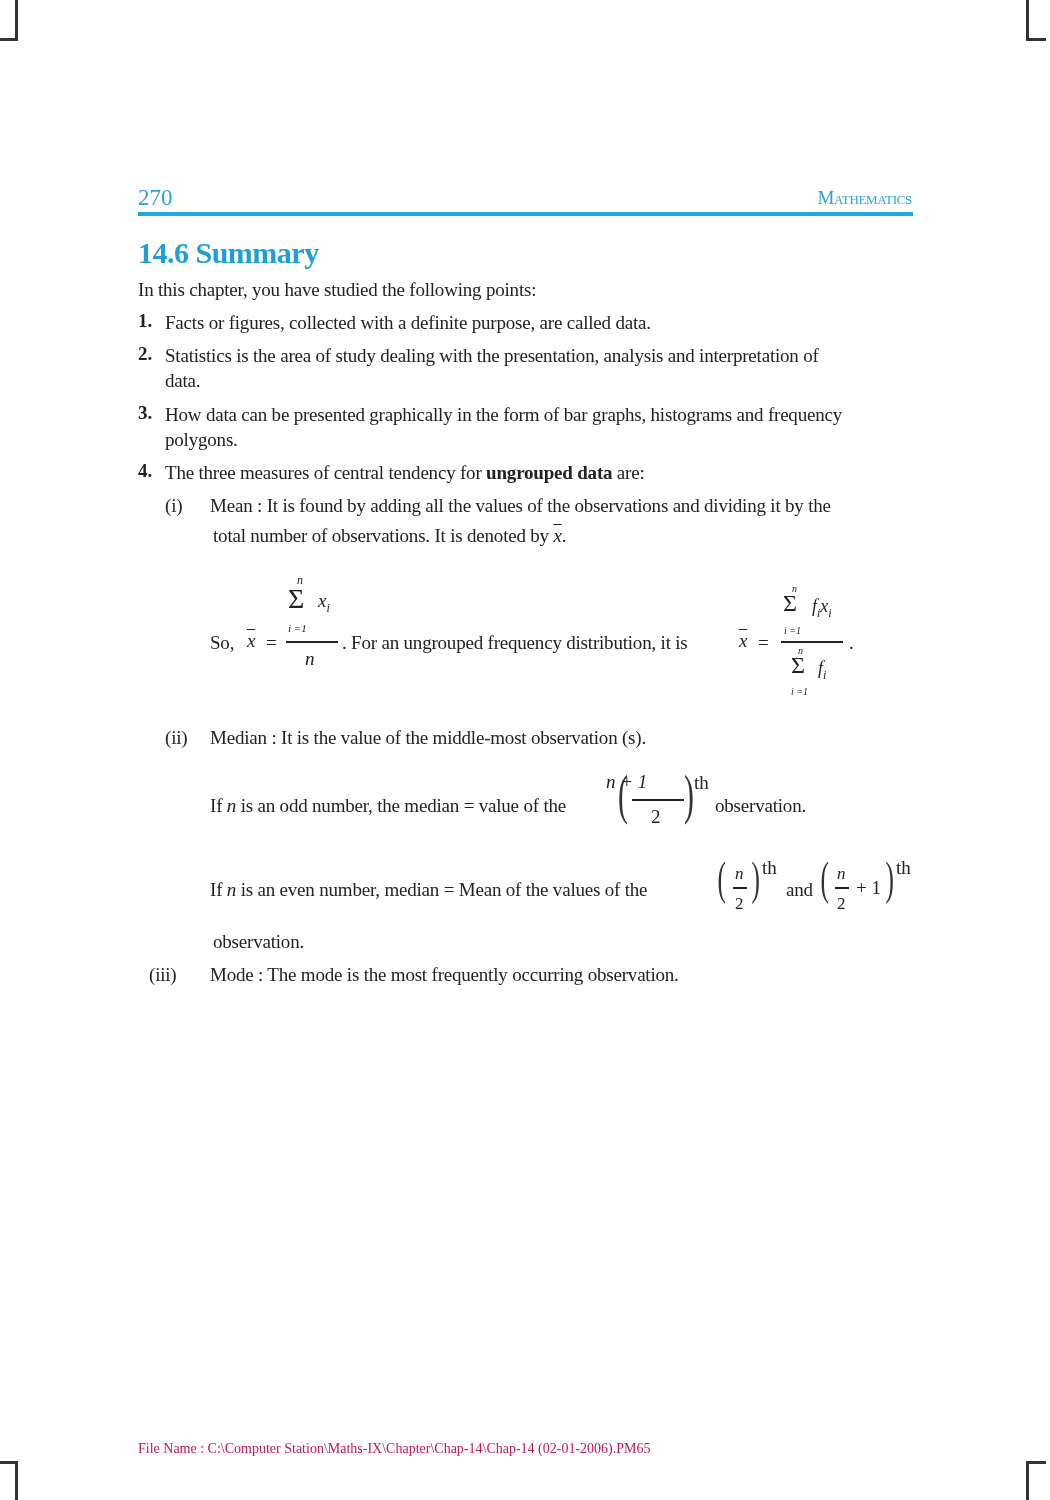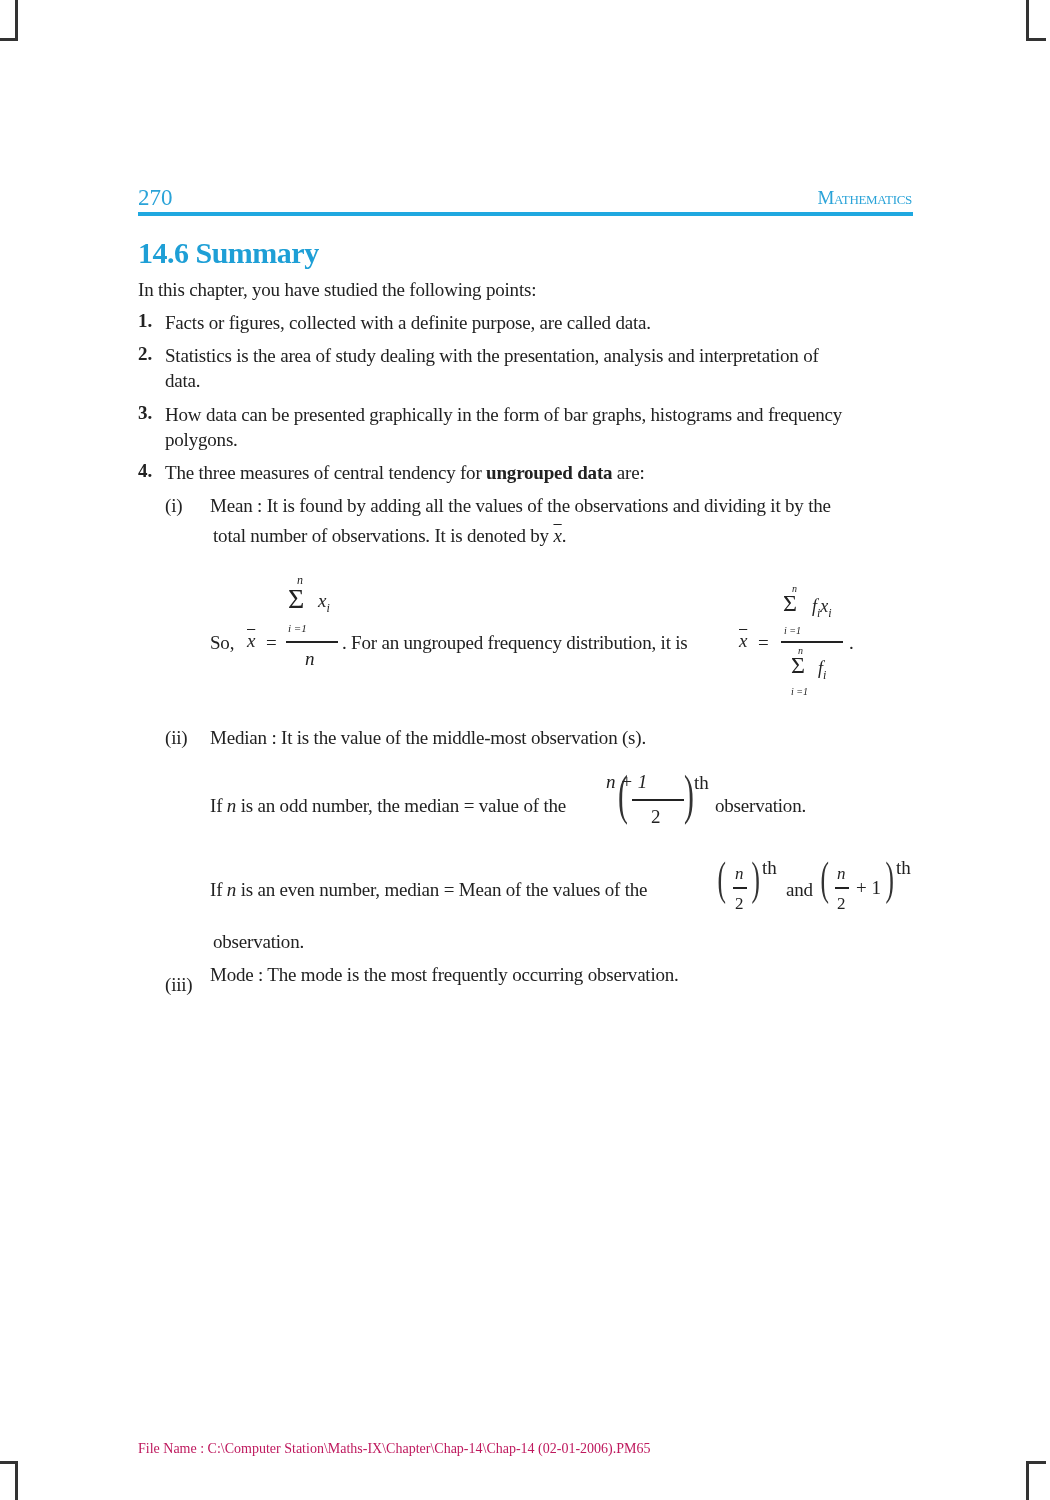--- a/index.html
+++ b/index.html
@@ -107,16 +107,16 @@
 <div class="paren" style="left:817px;top:856px;font-size:46px;">(</div>
 <div class="abs it" style="left:837px;top:864px;font-size:17px;">n</div>
 <div class="fline" style="left:835px;top:887px;width:14px;"></div>
 <div class="abs" style="left:837px;top:894px;font-size:17px;">2</div>
 <div class="abs" style="left:856px;top:877px;font-size:19px;">+ 1</div>
 <div class="paren" style="left:882px;top:856px;font-size:46px;">)</div>
 <div class="sup" style="left:896px;top:857px;">th</div>
 
 <div class="para" style="left:213px;top:929px;">observation.</div>
 
-<div class="para" style="left:165px;top:962px;margin-top:10px;">(iii)</div>
+<div class="para" style="left:149px;top:962px;">(iii)</div>
 <div class="para" style="left:210px;top:962px;text-align:center;">Mode : The mode is the most frequently occurring observation.</div>
 
 <div class="abs footer">File Name : C:\Computer Station\Maths-IX\Chapter\Chap-14\Chap-14 (02-01-2006).PM65</div>
 
 </body></html>

